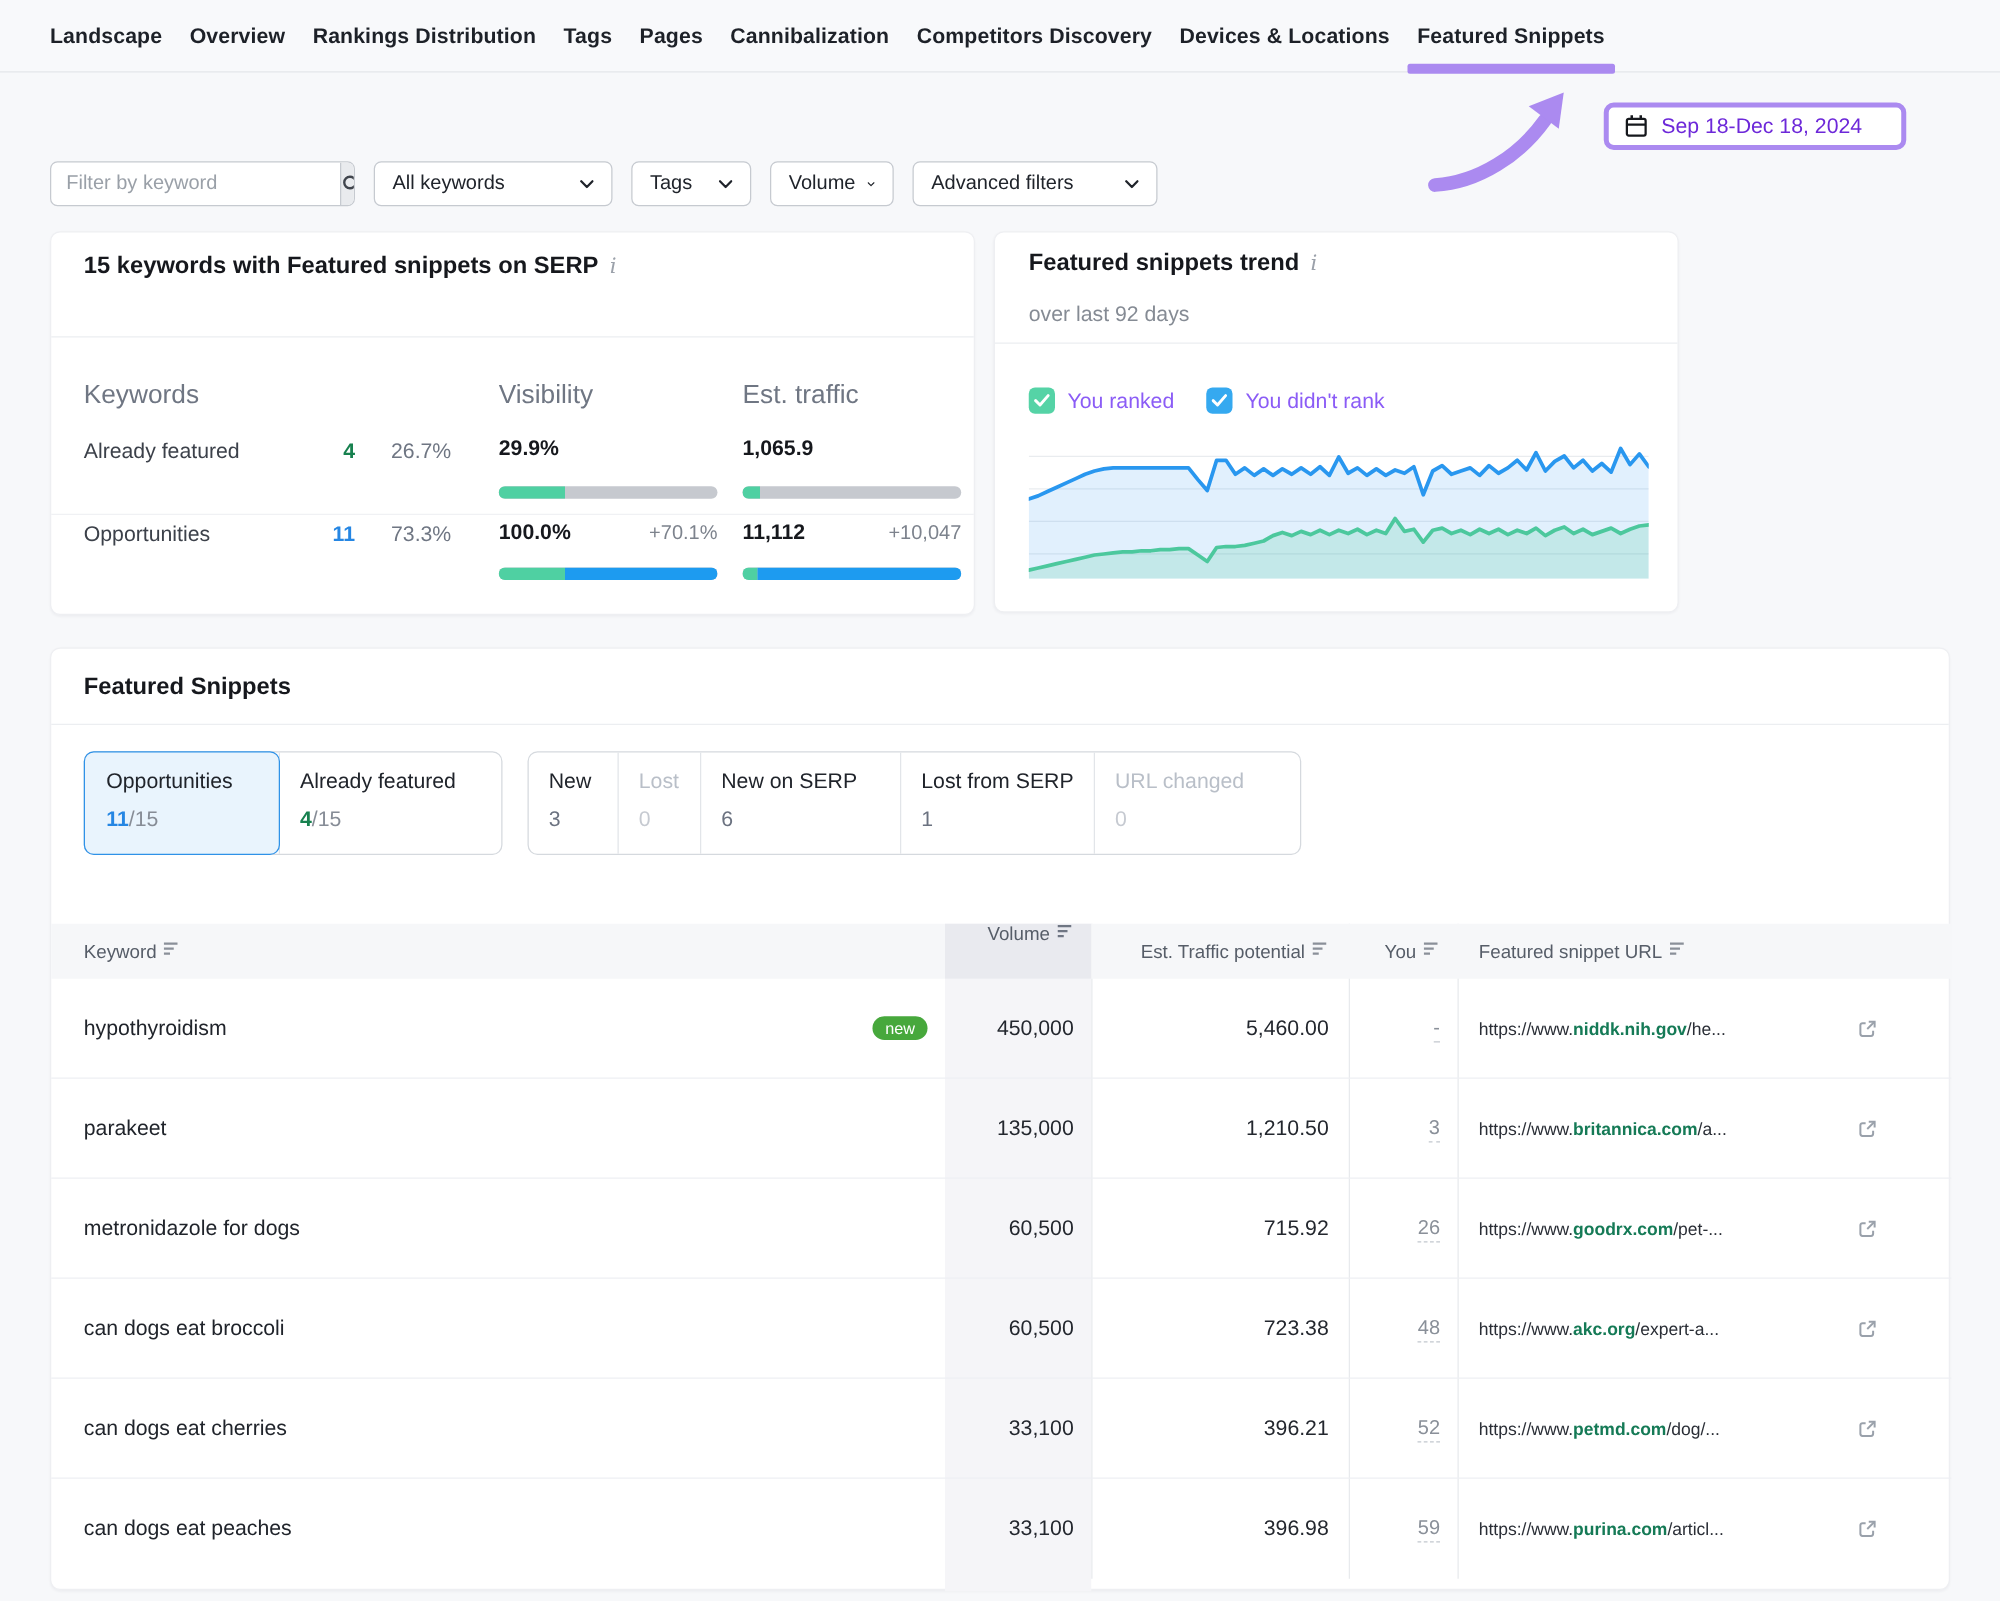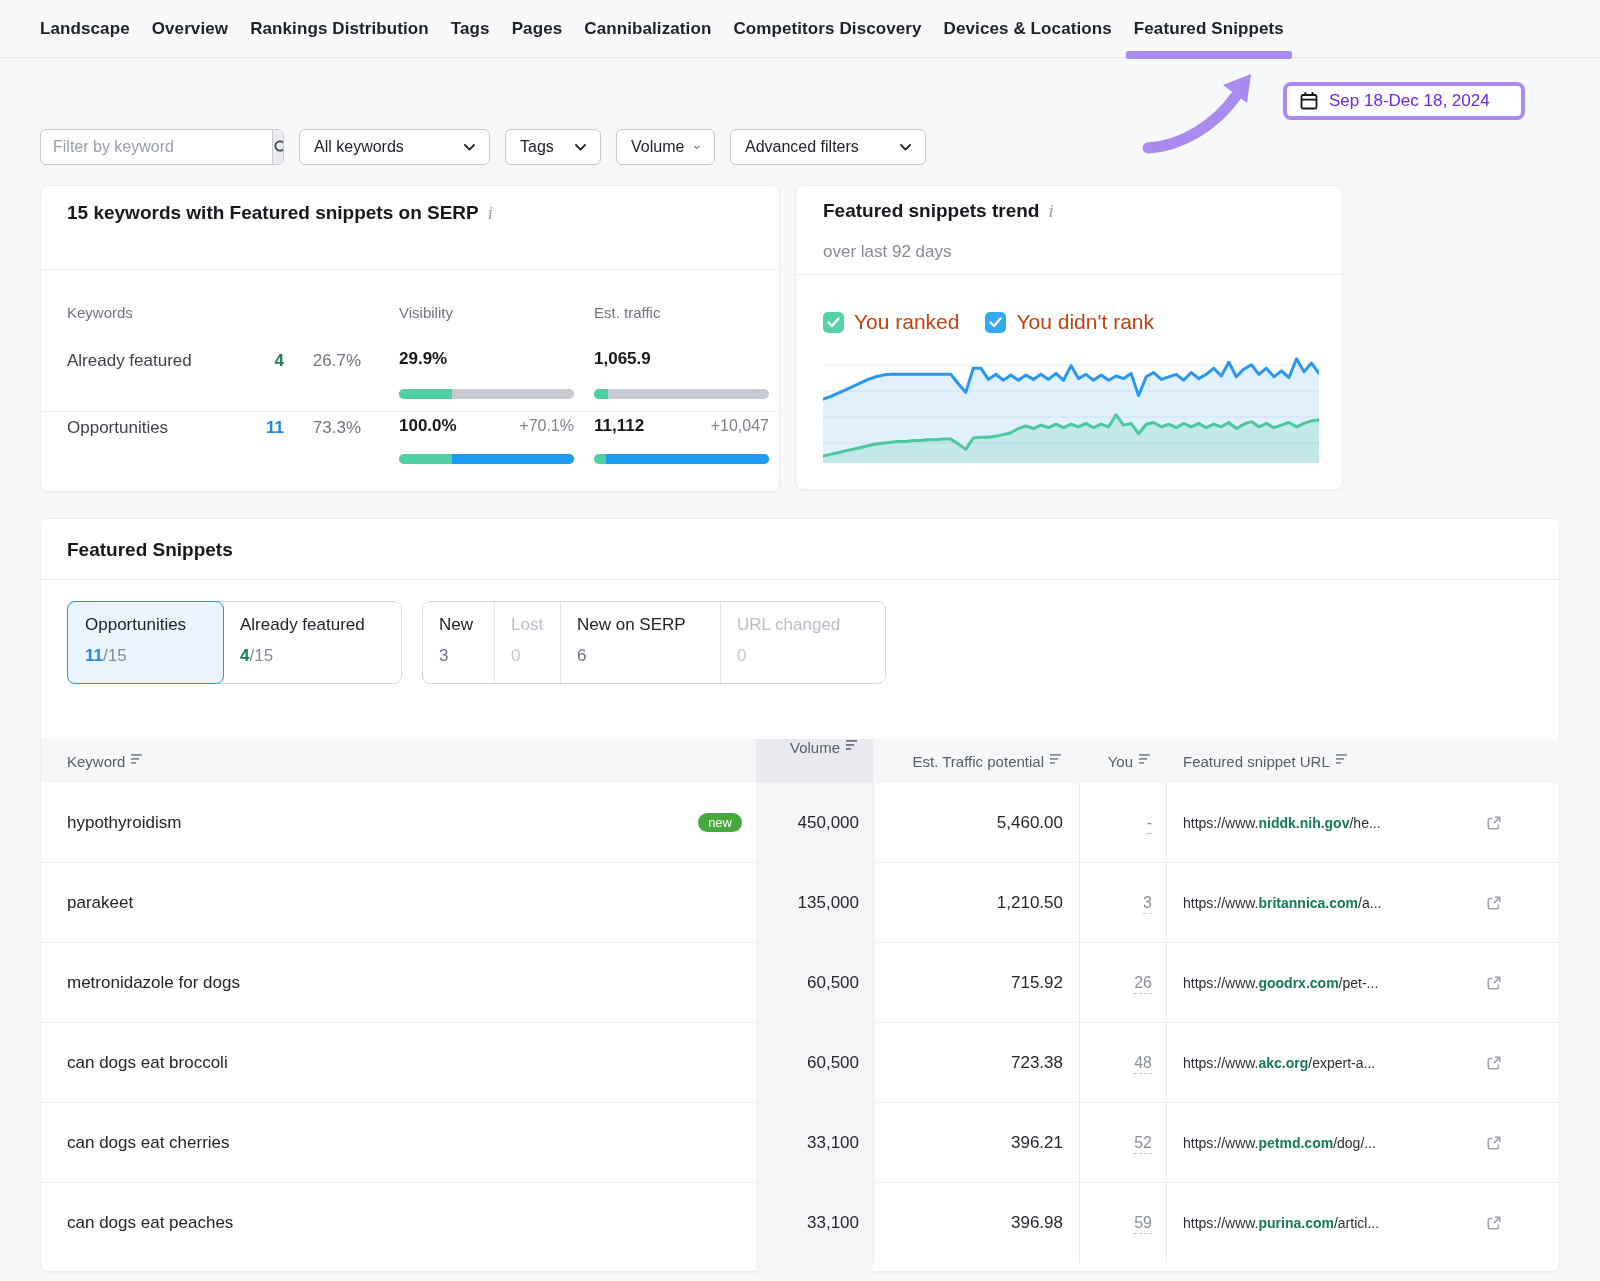--- a/index.html
+++ b/index.html
@@ -60,42 +60,42 @@
     border:1px solid #eeeff2; box-shadow:0 1px 2px rgba(20,20,40,.04);
   }
   .card-divider { position:absolute; left:0; right:0; height:1px; background:#eceef1; }
   .info-i {
     font-family:"DejaVu Serif", serif; font-style:italic; font-weight:400;
     color:#9ba1aa; font-size:17px; margin-left:9px; cursor:pointer;
   }
   
   .sum-card { left:40px; top:185px; width:740px; height:307px; }
   .sum-title { position:absolute; left:26px; top:16px; font-size:19px; font-weight:700; color:#16181d; }
-  .sum-head { position:absolute; top:118px; font-size:15px; color:#6f7683; }
+  .sum-head { position:absolute; top:118px; font-size:21px; color:#6f7683; }
   .sum-row { position:absolute; left:0; width:100%; }
   .s-label { position:absolute; left:26px; font-size:17px; color:#3c414a; }
   .s-count { position:absolute; left:200px; width:43px; text-align:right; font-size:17px; font-weight:700; }
   .s-count.green { color:#17814f; } .s-count.blue { color:#2586e3; }
   .s-share { position:absolute; left:250px; width:70px; text-align:right; font-size:17px; color:#6f7683; }
   .s-val { position:absolute; width:175px; display:flex; justify-content:space-between; align-items:baseline; }
   .s-val .v { font-size:17px; font-weight:700; color:#16181d; }
   .s-val .d { font-size:16px; color:#7d838d; }
   .bar { position:absolute; width:175px; height:10px; border-radius:6px; background:#c6c9cf; overflow:hidden; display:flex; }
   .bar .seg-green { height:100%; background:#4fd0a2; }
   .bar .seg-blue  { height:100%; background:#1d9bf0; }
   .sum-row-divider { position:absolute; left:0; right:0; top:225px; height:1px; background:#f0f1f4; }
   
   .trend-card { left:795px; top:185px; width:548px; height:305px; }
   .trend-title { position:absolute; left:27px; top:14px; font-size:19px; font-weight:700; color:#16181d; }
   .trend-sub { position:absolute; left:27px; top:56px; font-size:17px; color:#858b94; }
   .legend { position:absolute; left:27px; top:124px; display:flex; gap:26px; align-items:center; }
   .legend-item { display:flex; align-items:center; gap:10px; cursor:pointer; }
   .cb { width:21px; height:21px; border-radius:5px; display:flex; align-items:center; justify-content:center; }
   .cb-green { background:#55d3a6; } .cb-blue { background:#35a9f0; }
-  .legend-item span.lbl { font-size:21px; color:#c2410c; }
+  .legend-item span.lbl { font-size:17px; color:#8b5cf6; }
   #trend-chart { position:absolute; left:27px; top:165px; }
   
   .fs-card { left:40px; top:518px; width:1520px; height:754px; }
   .fs-title { position:absolute; left:26px; top:20px; font-size:19px; font-weight:700; color:#16181d; }
   .fs-divider { top:60px; }
   .seg-group { position:absolute; top:82px; height:83px; display:flex; background:#fff; border:1px solid #d5d9de; border-radius:8px; }
   .seg-group-1 { left:26px; }
   .seg-group-2 { left:381px; }
   .seg {
     padding:13px 0 0 16px; cursor:pointer; position:relative;
@@ -338,20 +338,24 @@
       <div class="cnt">3</div>
     </div>
     <div class="seg disabled" style="width:66px">
       <div class="lab">Lost</div>
       <div class="cnt">0</div>
     </div>
     <div class="seg" style="width:160px">
       <div class="lab">New on SERP</div>
       <div class="cnt">6</div>
     </div>
+    <div class="seg" style="width:155px">
+      <div class="lab">Lost from SERP</div>
+      <div class="cnt">1</div>
+    </div>
     <div class="seg disabled" style="width:165px">
       <div class="lab">URL changed</div>
       <div class="cnt">0</div>
     </div>
   </div>
 
   <div class="vol-band"></div>
   <div class="vline" style="left:832px"></div>
   <div class="vline" style="left:1038px"></div>
   <div class="vline" style="left:1125px"></div>

